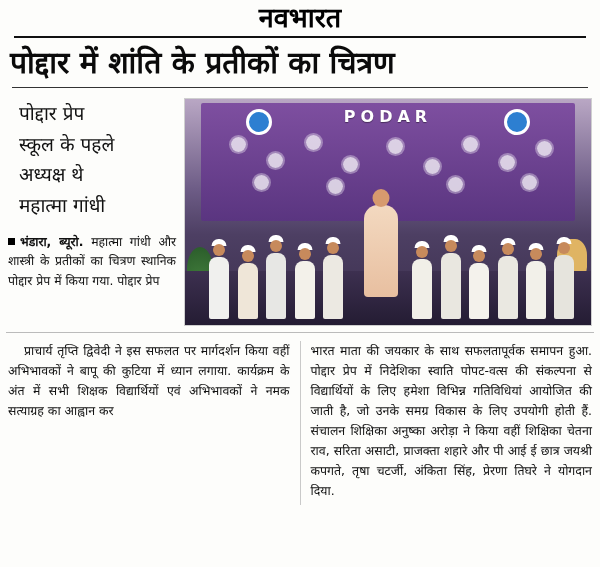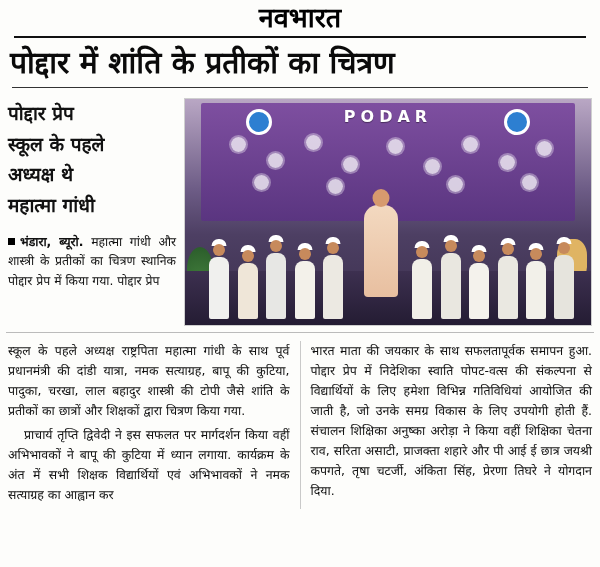--- a/index.html
+++ b/index.html
@@ -63,24 +63,25 @@
     display: flex;
     gap: 8px;
     padding: 6px 2px 0 2px;
   }
   .deck-col {
     width: 168px;
     flex: 0 0 168px;
   }
   .deck {
     font-family: "DejaVu Sans", sans-serif;
-    font-weight: bold;
+    font-weight: normal;
     font-size: 19px;
     line-height: 1.62;
     color: #111;
+    margin-left: 11px;
   }
   .deck div { white-space: nowrap; }
 
   .byline {
     margin-top: 12px;
     font-family: "DejaVu Sans", sans-serif;
     font-size: 12.3px;
     line-height: 1.58;
     text-align: justify;
     color: #111;
@@ -332,21 +333,20 @@
         </div>
       <div class="kid" style="left:91%;height:64px;background:#e6e4dd">
           <span class="cap"></span>
           <span class="head"></span>
         </div>
     </div>
   </div>
 
   <div class="columns">
     <div class="col">
-      <p>स्कूल के पहले अध्यक्ष राष्ट्रपिता महात्मा गांधी के साथ पूर्व प्रधानमंत्री की दांडी यात्रा, नमक सत्याग्रह, बापू की कुटिया, पादुका, चरखा, लाल बहादुर शास्त्री की टोपी जैसे शांति के प्रतीकों का छात्रों और शिक्षकों द्वारा चित्रण किया गया.</p>
       <p class="indent">प्राचार्य तृप्ति द्विवेदी ने इस सफलत पर मार्गदर्शन किया वहीं अभिभावकों ने बापू की कुटिया में ध्यान लगाया. कार्यक्रम के अंत में सभी शिक्षक विद्यार्थियों एवं अभिभावकों ने नमक सत्याग्रह का आह्वान कर</p>
     </div>
     <div class="col-divider"></div>
     <div class="col">
       <p>भारत माता की जयकार के साथ सफलतापूर्वक समापन हुआ. पोद्दार प्रेप में निदेशिका स्वाति पोपट-वत्स की संकल्पना से विद्यार्थियों के लिए हमेशा विभिन्न गतिविधियां आयोजित की जाती है, जो उनके समग्र विकास के लिए उपयोगी होती हैं. संचालन शिक्षिका अनुष्का अरोड़ा ने किया वहीं शिक्षिका चेतना राव, सरिता असाटी, प्राजक्ता शहारे और पी आई ई छात्र जयश्री कपगते, तृषा चटर्जी, अंकिता सिंह, प्रेरणा तिघरे ने योगदान दिया.</p>
     </div>
   </div>
 
 </div>
 

